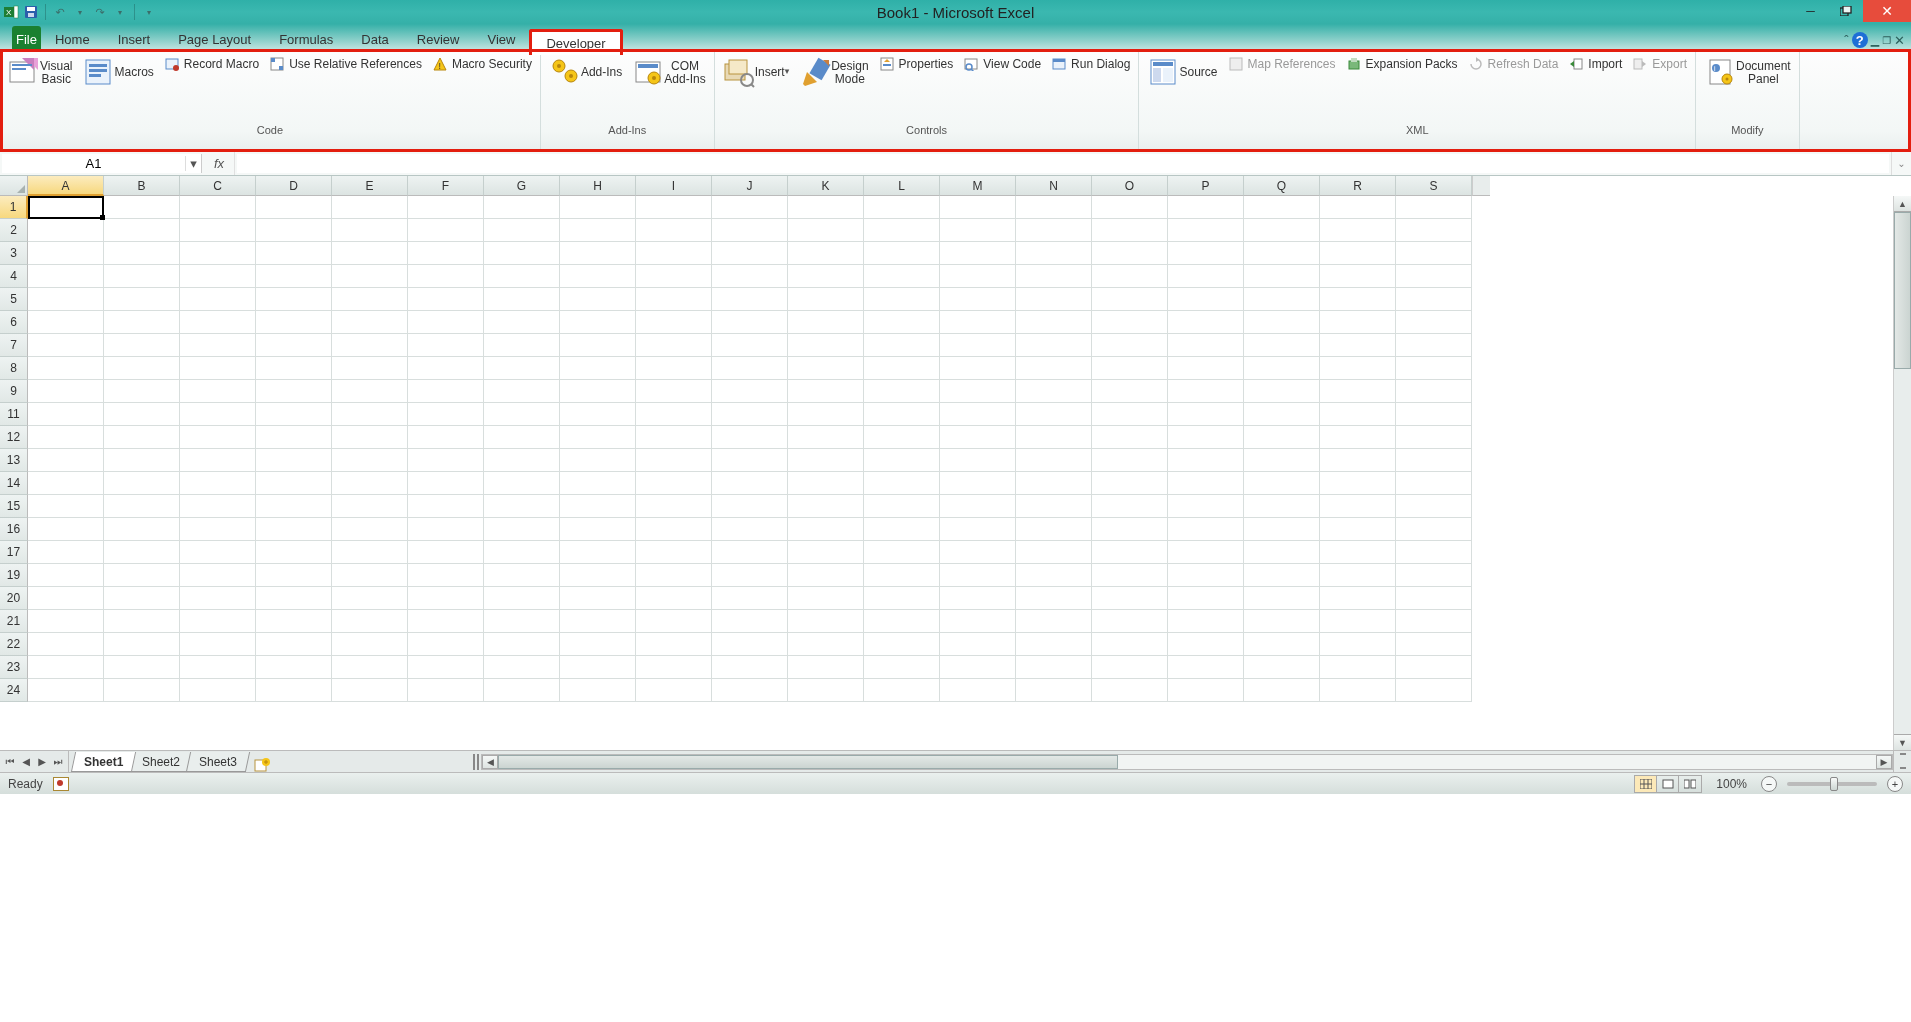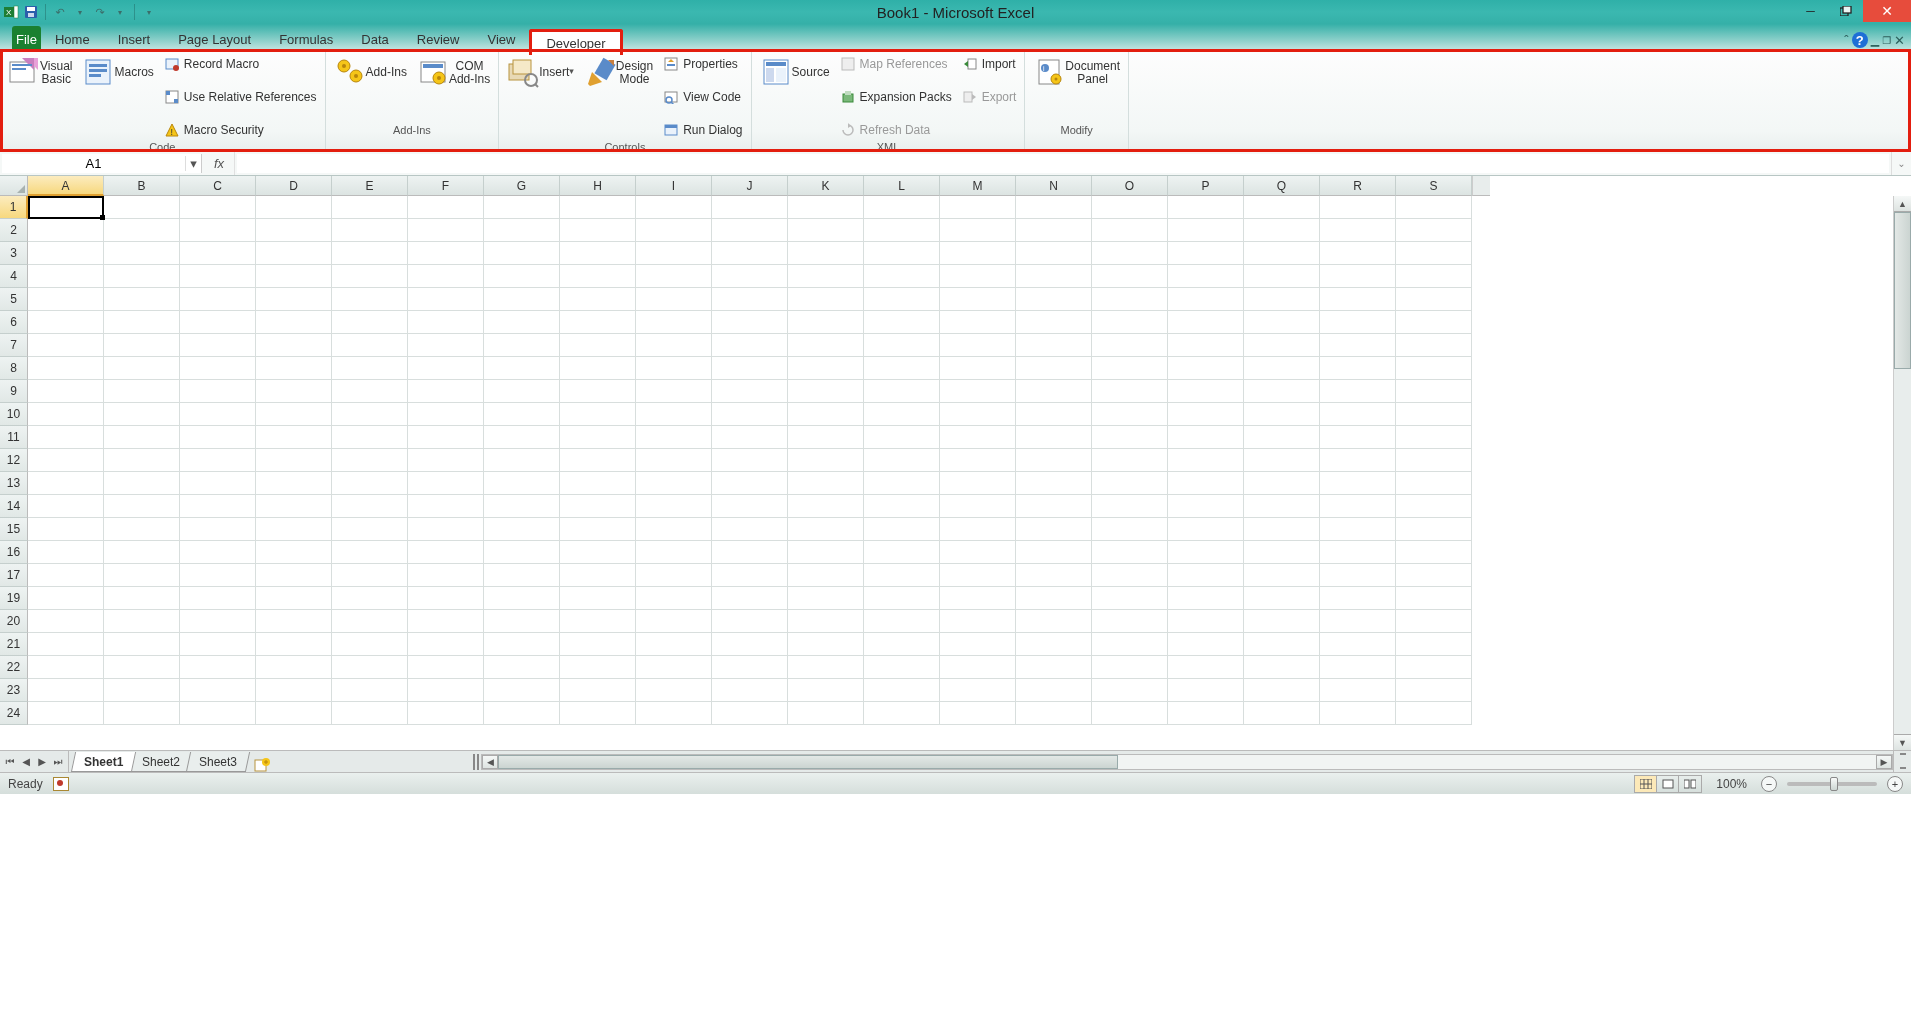--- a/index.html
+++ b/index.html
@@ -28,21 +28,21 @@
   
   .ribbon-wrap { position: relative; }
   .ribbon-highlight { position: absolute; top: -3px; left: 0; right: 0; bottom: 0; border: 3px solid #e31e0f; pointer-events: none; z-index: 10; }
   .ribbon { height: 100px; background: linear-gradient(to bottom, #fdfdfd 0%, #f3f7f6 80%, #e9efee 100%); display: flex; border-bottom: 1px solid #b8c6c4; }
   .rgroup { display: flex; flex-direction: column; border-right: 1px solid #d4dedd; padding: 2px 4px 0 4px; }
   .rgroup-content { flex: 1; display: flex; align-items: flex-start; gap: 2px; }
   .rgroup-label { text-align: center; font-size: 11px; color: #555; padding-bottom: 15px; padding-top:1px; }
   .bigbtn { display: flex; flex-direction: row; align-items: center; justify-content: flex-start; padding: 2px 4px; cursor: pointer; border-radius: 3px; min-width: 40px; }
   .bigbtn .icon32 { width: 32px; height: 32px; display: flex; align-items: center; justify-content: center; font-size: 24px; }
   .bigbtn-label { font-size: 12px; color: #333; text-align: center; line-height: 1.1; margin-top: 2px; }
-  .btnlist { display: flex; flex-direction: column; gap: 13px; }
+  .btnlist { display: flex; flex-direction: row; gap: 2px; }
   .smbtn { display: flex; align-items: center; gap: 4px; padding: 2px 4px; cursor: pointer; font-size: 12px; color: #333; border-radius: 3px; }
   .smbtn.disabled { color: #999; cursor: default; }
   .sm-icon { width: 16px; height: 16px; display: inline-flex; align-items: center; justify-content: center; font-size: 13px; }
   .dropdown-arrow{font-size:9px; color:#555; margin-top:-2px;}
   
   
   .formulabar { height: 24px; border-bottom: 1px solid #b8c6c4; display: flex; align-items: stretch; background: #f5f8f7; }
   .namebox-wrap { width: 200px; border-right: 1px solid #ccc; display: flex; align-items: center; position: relative; background:#fff; margin:2px;}
   .namebox { flex: 1; text-align: center; font-size: 13px; padding: 0 4px; }
   .namebox-arrow { width: 16px; text-align: center; color: #555; cursor: pointer; border-left:1px solid #ddd;}
@@ -629,42 +629,20 @@
           <div class="cell"></div>
           <div class="cell"></div>
           <div class="cell"></div>
           <div class="cell"></div>
           <div class="cell"></div>
           <div class="cell"></div>
           <div class="cell"></div>
           <div class="cell"></div>
         </div>
         <div class="grid-row">
-          <div class="rowhead">10</div>
-          <div class="cell"></div>
-          <div class="cell"></div>
-          <div class="cell"></div>
-          <div class="cell"></div>
-          <div class="cell"></div>
-          <div class="cell"></div>
-          <div class="cell"></div>
-          <div class="cell"></div>
-          <div class="cell"></div>
-          <div class="cell"></div>
-          <div class="cell"></div>
-          <div class="cell"></div>
-          <div class="cell"></div>
-          <div class="cell"></div>
-          <div class="cell"></div>
-          <div class="cell"></div>
-          <div class="cell"></div>
-          <div class="cell"></div>
-          <div class="cell"></div>
-        </div>
-        <div class="grid-row">
           <div class="rowhead">11</div>
           <div class="cell"></div>
           <div class="cell"></div>
           <div class="cell"></div>
           <div class="cell"></div>
           <div class="cell"></div>
           <div class="cell"></div>
           <div class="cell"></div>
           <div class="cell"></div>
           <div class="cell"></div>

